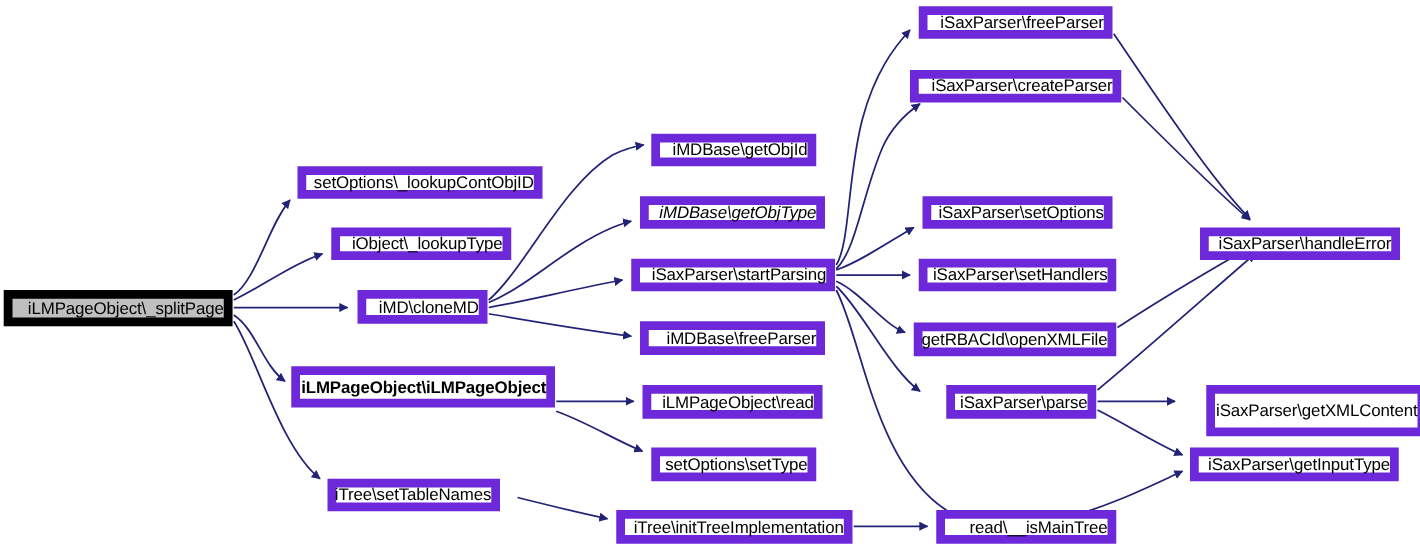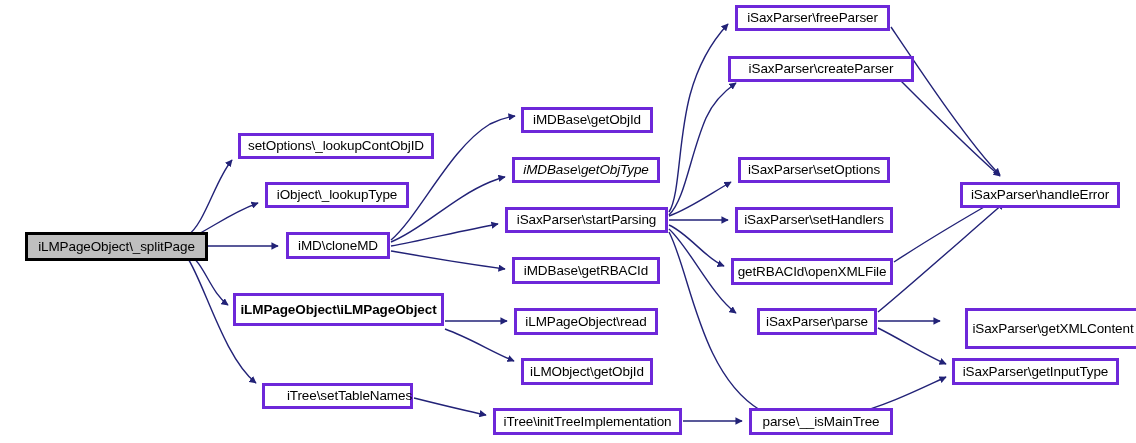--- a/index.html
+++ b/index.html
@@ -2,35 +2,34 @@
 <html><head>
 <meta charset="utf-8">
 <style>
   html,body{margin:0;padding:0;background:#ffffff;}
   body{font-family:"Liberation Sans","DejaVu Sans",sans-serif;}
   #canvas{position:relative;width:1136px;height:443px;background:#ffffff;overflow:hidden;}
   #edge-layer{position:absolute;left:0;top:0;width:1136px;height:443px;}
   .node{
     position:absolute;
     box-sizing:border-box;
-    border:3px solid #6d28d9;
+    border:7px solid #6d28d9;
     background:#ffffff;
     color:#000000;
     font-size:13.5px;
     line-height:1;
     display:flex;
     align-items:center;
-    justify-content:center;
+    justify-content:flex-end;
     white-space:nowrap;
     letter-spacing:-0.1px;
   }
   .node.root{
     background:#bfbfbf;
     border-color:#000000;
-    margin-left:22px;
   }
 </style>
 </head>
 <body>
 
 <div id="canvas">
 
   <svg id="edge-layer" viewBox="0 0 1136 443" xmlns="http://www.w3.org/2000/svg">
     <defs>
       <marker id="arrowhead" viewBox="0 0 10 10" refX="9" refY="5" markerWidth="5.2" markerHeight="5.2" orient="auto-start-reverse">
@@ -76,48 +75,48 @@
       </div>
       <div class="node" style="left: 265px; top: 182px; width: 144px; height: 26px;">
         <span>iObject\_lookupType</span>
       </div>
       <div class="node" style="left: 286px; top: 232px; width: 104px; height: 27px;">
         <span>iMD\cloneMD</span>
       </div>
       <div class="node" style="left: 233px; top: 293px; width: 211px; height: 33px; font-weight: bold;">
         <span>iLMPageObject\iLMPageObject</span>
       </div>
-      <div class="node" style="left: 262px; top: 383px; width: 151px; height: 26px; padding-left: 24px;">
+      <div class="node" style="left: 262px; top: 383px; width: 138px; height: 26px; padding-left: 24px;">
         <span>iTree\setTableNames</span>
       </div>
       <div class="node" style="left: 521px; top: 107px; width: 132px; height: 26px;">
         <span>iMDBase\getObjId</span>
       </div>
       <div class="node" style="left: 512px; top: 157px; width: 148px; height: 26px; font-style: italic;">
         <span>iMDBase\getObjType</span>
       </div>
       <div class="node" style="left: 505px; top: 207px; width: 163px; height: 26px;">
         <span>iSaxParser\startParsing</span>
       </div>
       <div class="node" style="left: 512px; top: 257px; width: 148px; height: 27px;">
-        <span>iMDBase\getRBACId</span>
+        <span>iMDBase\freeParser</span>
       </div>
       <div class="node" style="left: 514px; top: 308px; width: 144px; height: 27px;">
         <span>iLMPageObject\read</span>
       </div>
       <div class="node" style="left: 521px; top: 358px; width: 132px; height: 27px;">
-        <span>iLMObject\getObjId</span>
+        <span>setOptions\setType</span>
       </div>
       <div class="node" style="left: 493px; top: 408px; width: 189px; height: 27px;">
         <span>iTree\initTreeImplementation</span>
       </div>
       <div class="node" style="left: 735px; top: 5px; width: 155px; height: 26px;">
         <span>iSaxParser\freeParser</span>
       </div>
-      <div class="node" style="left: 728px; top: 56px; width: 186px; height: 26px;">
+      <div class="node" style="left: 728px; top: 56px; width: 169px; height: 26px;">
         <span>iSaxParser\createParser</span>
       </div>
       <div class="node" style="left: 738px; top: 157px; width: 152px; height: 26px;">
         <span>iSaxParser\setOptions</span>
       </div>
       <div class="node" style="left: 735px; top: 207px; width: 158px; height: 26px;">
         <span>iSaxParser\setHandlers</span>
       </div>
       <div class="node" style="left: 731px; top: 258px; width: 162px; height: 27px;">
         <span>getRBACId\openXMLFile</span>
@@ -128,17 +127,17 @@
       <div class="node" style="left: 960px; top: 182px; width: 160px; height: 26px;">
         <span>iSaxParser\handleError</span>
       </div>
       <div class="node" style="left: 965px; top: 308px; width: 176px; height: 41px;">
         <span>iSaxParser\getXMLContent</span>
       </div>
       <div class="node" style="left: 952px; top: 358px; width: 167px; height: 27px;">
         <span>iSaxParser\getInputType</span>
       </div>
       <div class="node" style="left: 749px; top: 408px; width: 144px; height: 27px;">
-        <span>parse\__isMainTree</span>
+        <span>read\__isMainTree</span>
       </div>
     </div>
 
 </div>
 
 </body></html>

